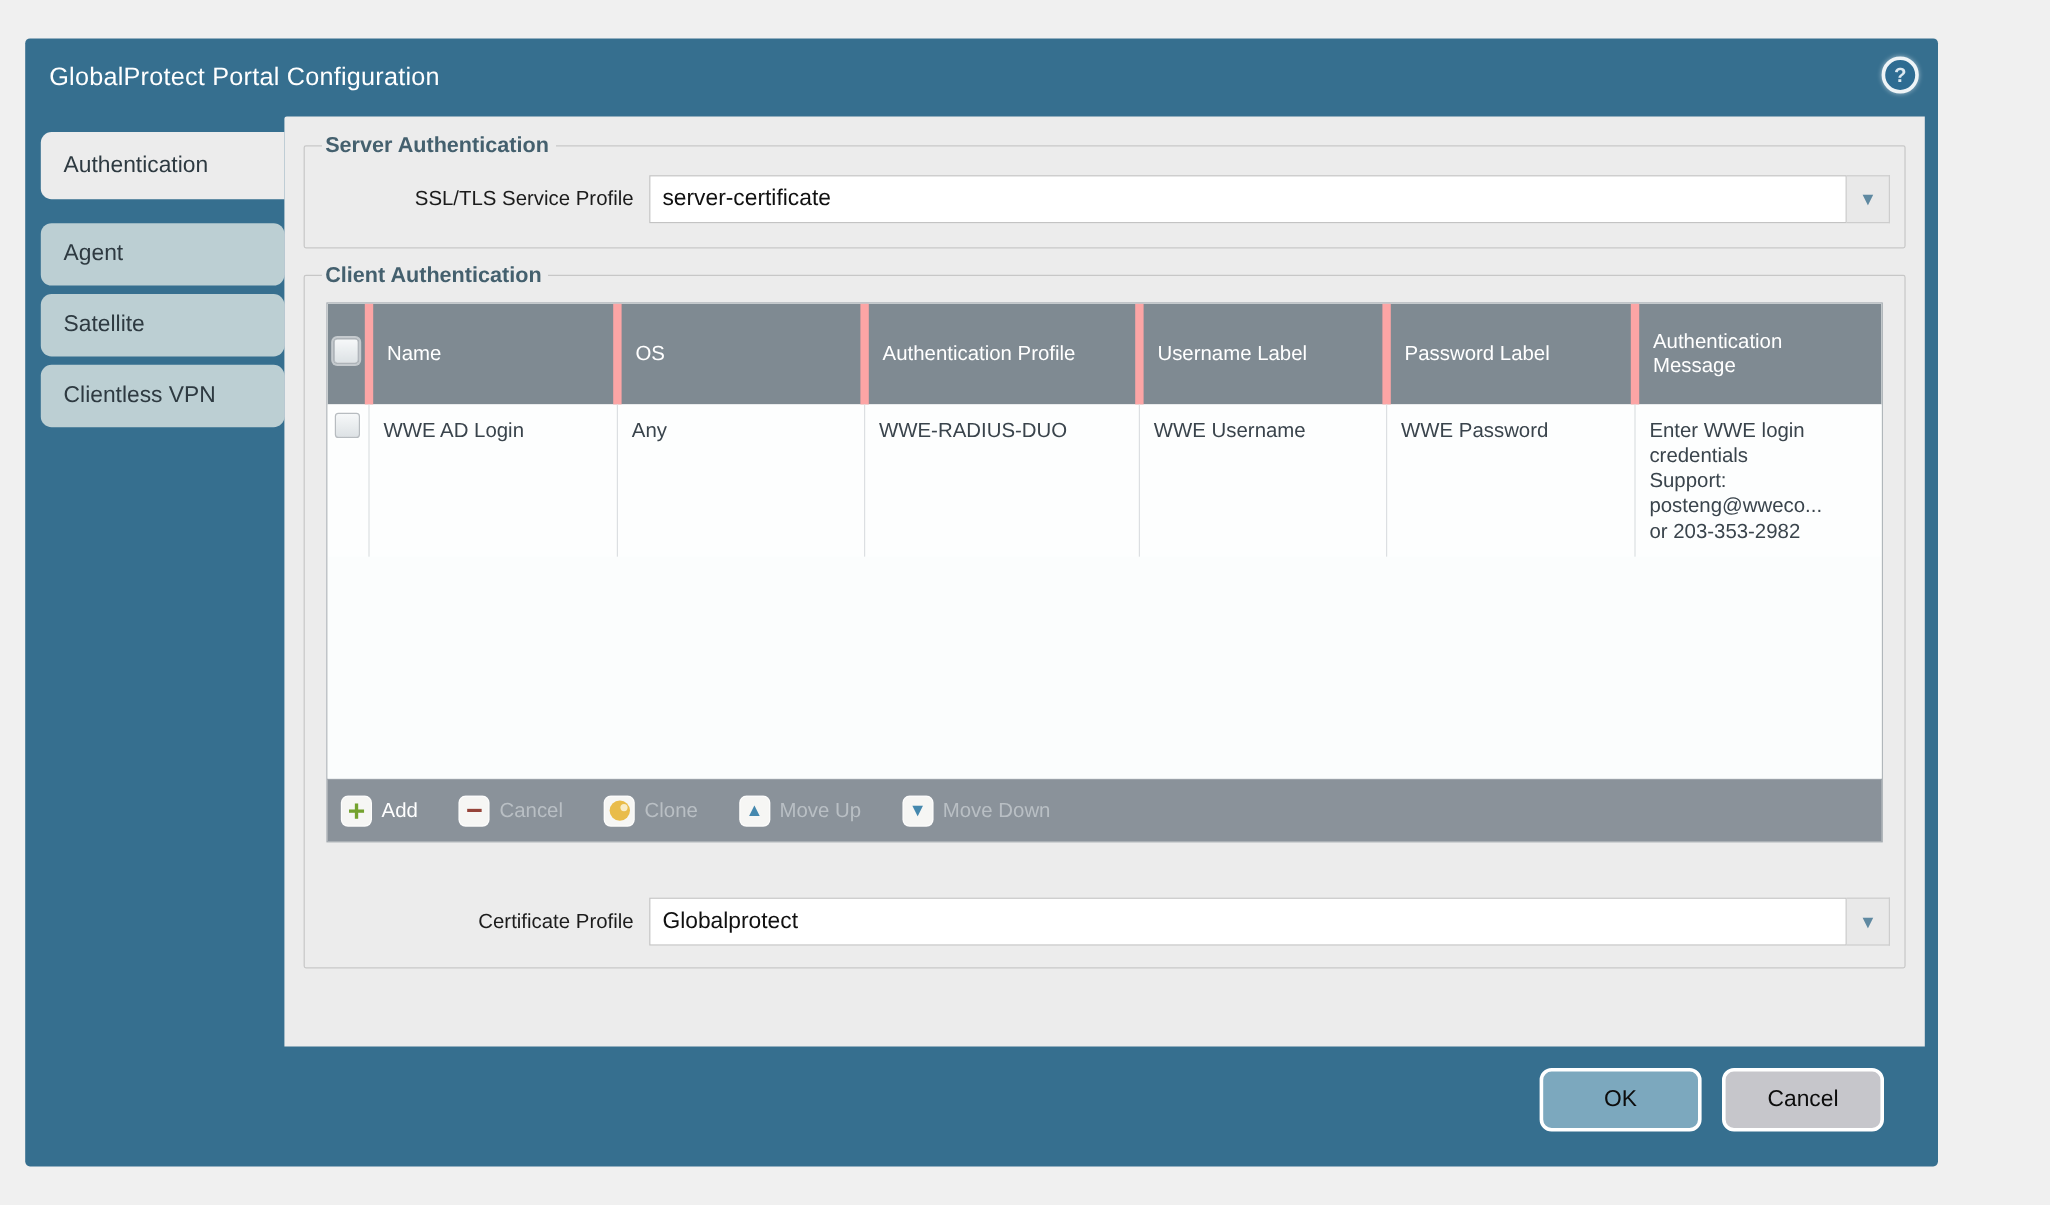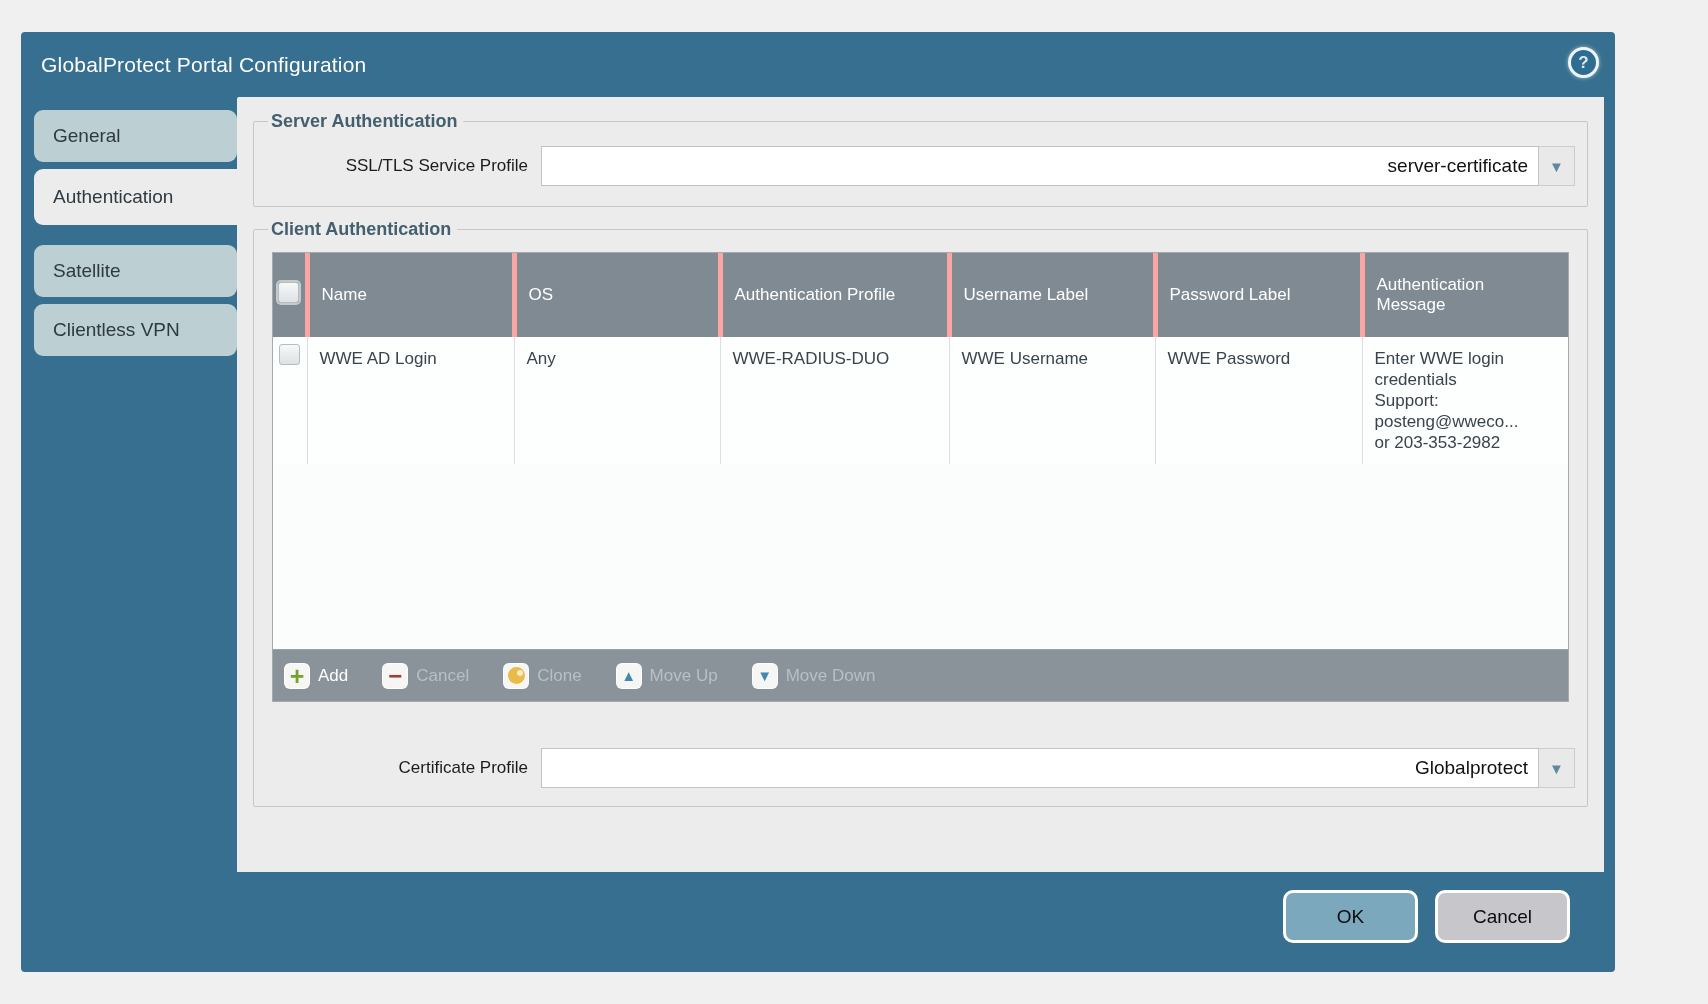--- a/index.html
+++ b/index.html
@@ -96,21 +96,20 @@
   .combo { flex: 1; display: flex; height: 40px; }
   .combo input {
     flex: 1;
     border: 1px solid #c3c3c3;
     background: #ffffff;
     font-family: "Liberation Sans", sans-serif;
     font-size: 19px;
     color: #111;
     padding: 0 10px;
     outline: none;
-    text-align: right;
   }
   .dropbtn {
     width: 36px; height: 40px;
     border: 1px solid #cdcdcd;
     border-left: none;
     background: #e9e9e9;
     display: flex; align-items: center; justify-content: center;
     cursor: pointer;
   }
   .dropbtn .arrow { color: #5f89a1; font-size: 15px; line-height: 1; }
@@ -129,21 +128,21 @@
   table.grid { border-collapse: collapse; table-layout: fixed; width: 100%; }
   table.grid th {
     background: #7f8a92;
     color: #ffffff;
     font-weight: normal;
     font-size: 17px;
     text-align: left;
     vertical-align: middle;
     padding: 8px 12px;
     height: 84px;
-    border-right: 5px solid #fca5a5;
+    border-right: 7px solid #fca5a5;
   }
   table.grid th:last-child { border-right: none; }
   table.grid th.cbcol, table.grid td.cbcol {
     width: 34px; padding: 6px 5px; text-align: center;
   }
   table.grid td {
     background: #fdfefe;
     font-size: 17px;
     color: #3a444c;
     vertical-align: top;
@@ -229,22 +228,22 @@
 <div class="dialog">
 
   <div class="titlebar">
     <span class="title">GlobalProtect Portal Configuration</span>
     <div class="help">
       <span>?</span>
     </div>
   </div>
 
   <div class="tabs">
-    <div class="tab">General</div>
     <div class="tab selected">Authentication</div>
+    <div class="tab">Agent</div>
     <div class="tab">Satellite</div>
     <div class="tab">Clientless VPN</div>
   </div>
 
   <div class="panel">
 
     <fieldset class="server">
       <legend>Server Authentication</legend>
       <div class="formrow">
         <label>SSL/TLS Service Profile</label>

